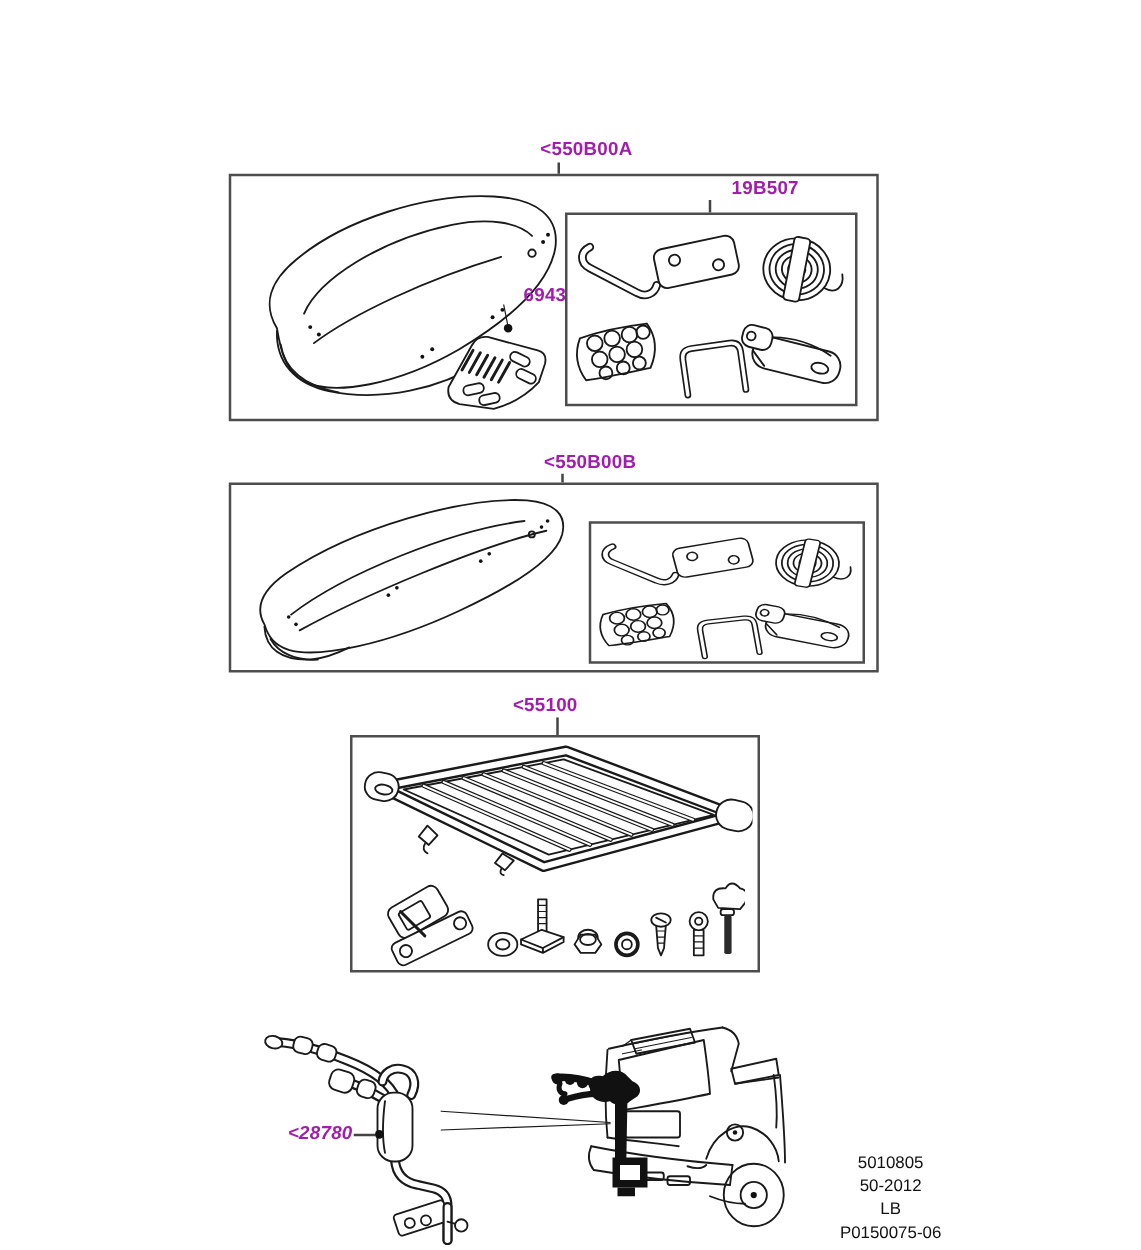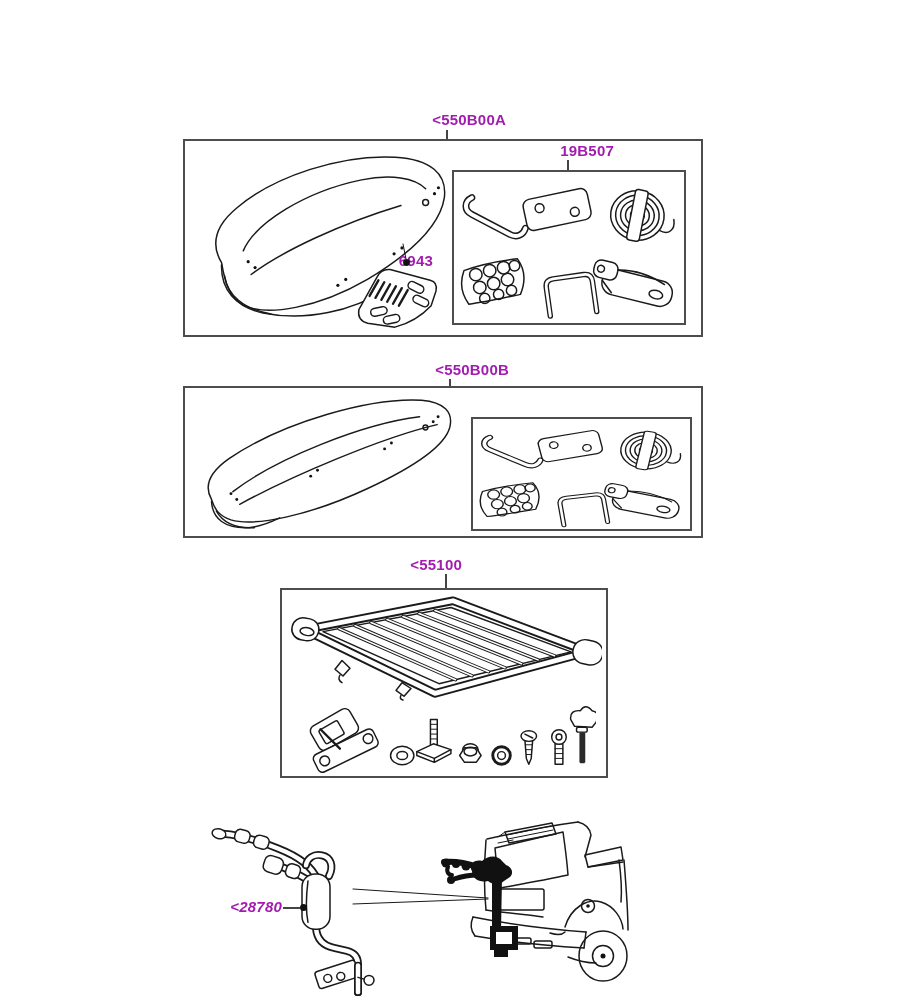--- a/index.html
+++ b/index.html
@@ -44,42 +44,42 @@
         <circle cx="148" cy="141" r="1.6"></circle>
           <circle cx="156" cy="135" r="1.6"></circle>
         <circle cx="205" cy="109" r="1.6"></circle>
           <circle cx="213" cy="103" r="1.6"></circle>
         <circle cx="246" cy="48" r="1.6"></circle>
           <circle cx="250" cy="42" r="1.6"></circle>
       </g>
     </g>
   </svg>
 
-  <div class="plabel" style="left:367px;top:228px;width:66px;margin-top:24px;">6943</div>
+  <div class="plabel" style="left:387px;top:228px;width:66px;">6943</div>
   <svg class="art" style="left:398px;top:243px;" width="16" height="26" viewBox="0 0 16 26">
     <path class="thn" d="M5,1 L8,16"></path>
       <circle class="blk" cx="8.5" cy="19.5" r="3.4"></circle>
   </svg>
   <svg class="art" style="left:346px;top:252px;" width="98" height="82" viewBox="0 0 100 84">
     <path class="lnf" d="M13,59 L32,25 Q36,17 45,18 L86,29 Q94,31 92,40 L87,55 Q72,71 50,77 L22,73 Q11,70 13,59 Z"></path>
     <g class="tb" stroke-width="2.4">
       <path d="M33,29 L24,45"></path>
         <path d="M39,31 L30,47"></path>
         <path d="M45,33 L36,49"></path>
       <path d="M51,35 L42,51"></path>
         <path d="M57,37 L48,53"></path>
         <path d="M63,39 L54,55"></path>
     </g>
     <rect class="lnf" x="63" y="32" width="17" height="8" rx="4" transform="rotate(26 71 36)"></rect>
     <rect class="lnf" x="68" y="46" width="17" height="8" rx="4" transform="rotate(26 76 50)"></rect>
     <rect class="lnf" x="25" y="57" width="17" height="8" rx="4" transform="rotate(-12 33 61)"></rect>
     <rect class="lnf" x="38" y="65" width="17" height="8" rx="4" transform="rotate(-12 46 69)"></rect>
   </svg>
 
-  <div class="plabel" style="left:522px;top:142px;width:92px;">19B507</div>
+  <div class="plabel" style="left:547px;top:142px;width:92px;">19B507</div>
   <div class="leader" style="left:567px;top:160px;height:10px;"></div>
   <div class="pbox" style="left:452px;top:170px;width:234px;height:155px;"></div>
   <svg class="art" style="left:455px;top:173px;" width="228" height="148" viewBox="0 0 230 150" preserveAspectRatio="none">
     <g>
       <path class="tb" stroke-width="7" d="M17,25 C9,29 9,38 17,42 L55,62 C62,66 69,63 71,56"></path>
       <path class="tw" stroke-width="4" d="M17,25 C9,29 9,38 17,42 L55,62 C62,66 69,63 71,56"></path>
     </g>
     <g transform="translate(103,37) rotate(-12)">
       <rect class="lnf" x="-33" y="-16" width="66" height="32" rx="7"></rect>
       <circle class="ln" cx="-17" cy="-5" r="4.5"></circle>
@@ -368,14 +368,20 @@
       <path d="M10,62 C8,66 10,70 14,70" stroke="#111" stroke-width="4" fill="none" stroke-linecap="round"></path>
       <path d="M40,70 C30,70 22,72 16,74" stroke="#111" stroke-width="5" fill="none" stroke-linecap="round"></path>
       <circle class="blk" cx="13" cy="75" r="4"></circle>
       <path class="blk" d="M54,74 L64,72 L63,126 L54,126 Z"></path>
       <rect class="blk" x="52" y="121" width="28" height="24"></rect>
       <rect x="58" y="127" width="16" height="12" fill="#ffffff"></rect>
       <rect class="blk" x="56" y="145" width="14" height="7"></rect>
     </g>
   </svg>
 
+  <div class="footer">
+    <div>5010805</div>
+    <div>50-2012</div>
+    <div>LB</div>
+    <div>P0150075-06</div>
+  </div>
 
 </div>
 
 </body></html>

